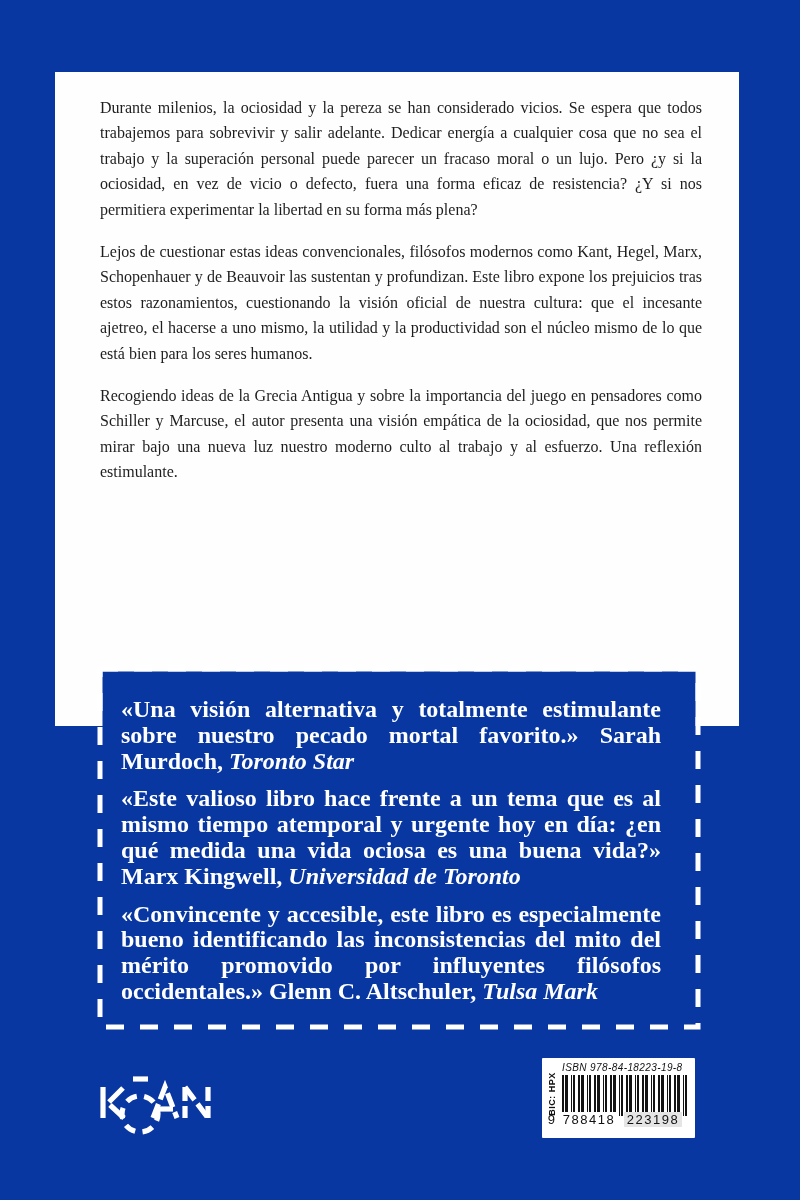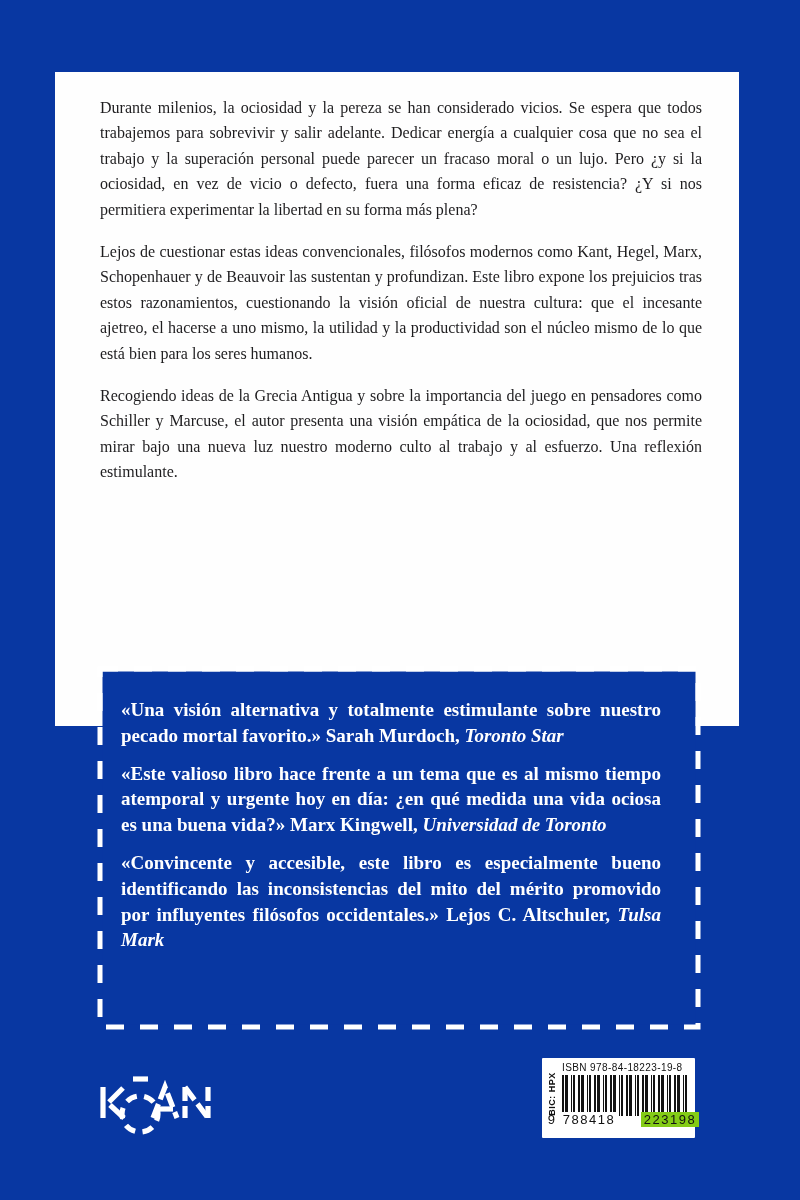--- a/index.html
+++ b/index.html
@@ -12,21 +12,21 @@
   .card{position:absolute;left:55px;top:72px;width:684px;height:654px;background:#fefefe;}
   .synopsis{position:absolute;left:45px;top:23px;width:602px;}
   .synopsis p{
     margin:0 0 17px 0;font-size:16px;line-height:25.4px;
     text-align:justify;color:#1e1d1f;
   }
   
   .quote-border-svg{position:absolute;left:97px;top:666px;width:604px;height:364px;}
   .quotes{position:absolute;left:121px;top:697px;width:556px;}
   .quotes blockquote{
-    margin:0 16px 12px 0;font-size:19px;line-height:25.8px;font-weight:700;
+    margin:0 16px 12px 0;font-size:24px;line-height:25.8px;font-weight:700;
     color:#ffffff;text-align:justify;
   }
   .quotes .source{font-style:italic;}
   
   .logo-svg{position:absolute;left:95px;top:1072px;width:126px;height:70px;}
   .logo-svg path,.logo-svg line,.logo-svg circle{
     stroke:#ffffff;stroke-width:5.2;fill:none;stroke-linecap:butt;
   }
   .visually-hidden{position:absolute;width:1px;height:1px;overflow:hidden;clip:rect(0 0 0 0);white-space:nowrap;}
   
@@ -35,34 +35,34 @@
     background:#ffffff;border-radius:1px;
     font-family:"Liberation Sans", sans-serif;color:#111;
   }
   .bic{
     position:absolute;left:10px;top:36px;
     transform:translate(-50%,-50%) rotate(-90deg);
     font-size:9px;font-weight:bold;letter-spacing:0.5px;white-space:nowrap;
   }
   .isbn-line{
     position:absolute;left:20px;top:4px;width:130px;
-    font-size:10px;letter-spacing:0.4px;white-space:nowrap;
+    font-size:10px;letter-spacing:0.4px;white-space:nowrap;font-style:italic;
   }
   .bars{
     position:absolute;left:20px;top:17px;width:126px;height:41px;
     background:repeating-linear-gradient(90deg,
       #121212 0 2px,#ffffff 2px 3px,
       #121212 3px 6px,#ffffff 6px 9px,
       #121212 9px 10px,#ffffff 10px 11px,
       #121212 11px 13px,#ffffff 13px 16px);
   }
   .ean-row{position:absolute;left:2px;top:54px;display:flex;font-size:13px;letter-spacing:1.5px;}
   .ean-lead{width:16px;text-align:center;}
   .ean-g1{width:58px;background:#ffffff;text-align:center;}
-  .ean-g2{width:58px;margin-left:23px;background:#84cc16;text-align:center;}
+  .ean-g2{width:58px;margin-left:6px;background:#e5e5e5;text-align:center;}
 </style>
 </head>
 <body>
 
 <div class="stage">
 
   <div class="card">
     <div class="synopsis">
       <p>Durante milenios, la ociosidad y la pereza se han considerado vicios. Se espera que todos trabajemos para sobrevivir y salir adelante. Dedicar energía a cualquier cosa que no sea el trabajo y la superación personal puede parecer un fracaso moral o un lujo. Pero ¿y si la ociosidad, en vez de vicio o defecto, fuera una forma eficaz de resistencia? ¿Y si nos permitiera experimentar la libertad en su forma más plena?</p>
       <p>Lejos de cuestionar estas ideas convencionales, filósofos modernos como Kant, Hegel, Marx, Schopenhauer y de Beauvoir las sustentan y profundizan. Este libro expone los prejuicios tras estos razonamientos, cuestionando la visión oficial de nuestra cultura: que el incesante ajetreo, el hacerse a uno mismo, la utilidad y la productividad son el núcleo mismo de lo que está bien para los seres humanos.</p>
@@ -81,21 +81,21 @@
       <span>Sarah Murdoch,</span>
       <span class="source">Toronto Star</span>
     </blockquote>
     <blockquote>
       <span>«Este valioso libro hace frente a un tema que es al mismo tiempo atemporal y urgente hoy en día: ¿en qué medida una vida ociosa es una buena vida?»</span>
       <span>Marx Kingwell,</span>
       <span class="source">Universidad de Toronto</span>
     </blockquote>
     <blockquote>
       <span>«Convincente y accesible, este libro es especialmente bueno identificando las inconsistencias del mito del mérito promovido por influyentes filósofos occidentales.»</span>
-      <span>Lejos C. Altschuler,</span>
+      <span>Glenn C. Altschuler,</span>
       <span class="source">Tulsa Mark</span>
     </blockquote>
   </div>
 
   <span class="visually-hidden">KŌAN</span>
   <svg class="logo-svg" viewBox="0 0 126 70" aria-hidden="true">
     <g>
       <line x1="8" y1="15" x2="8" y2="46"></line>
       <line x1="14" y1="30" x2="28" y2="16"></line>
       <line x1="15" y1="33" x2="29" y2="46"></line>

